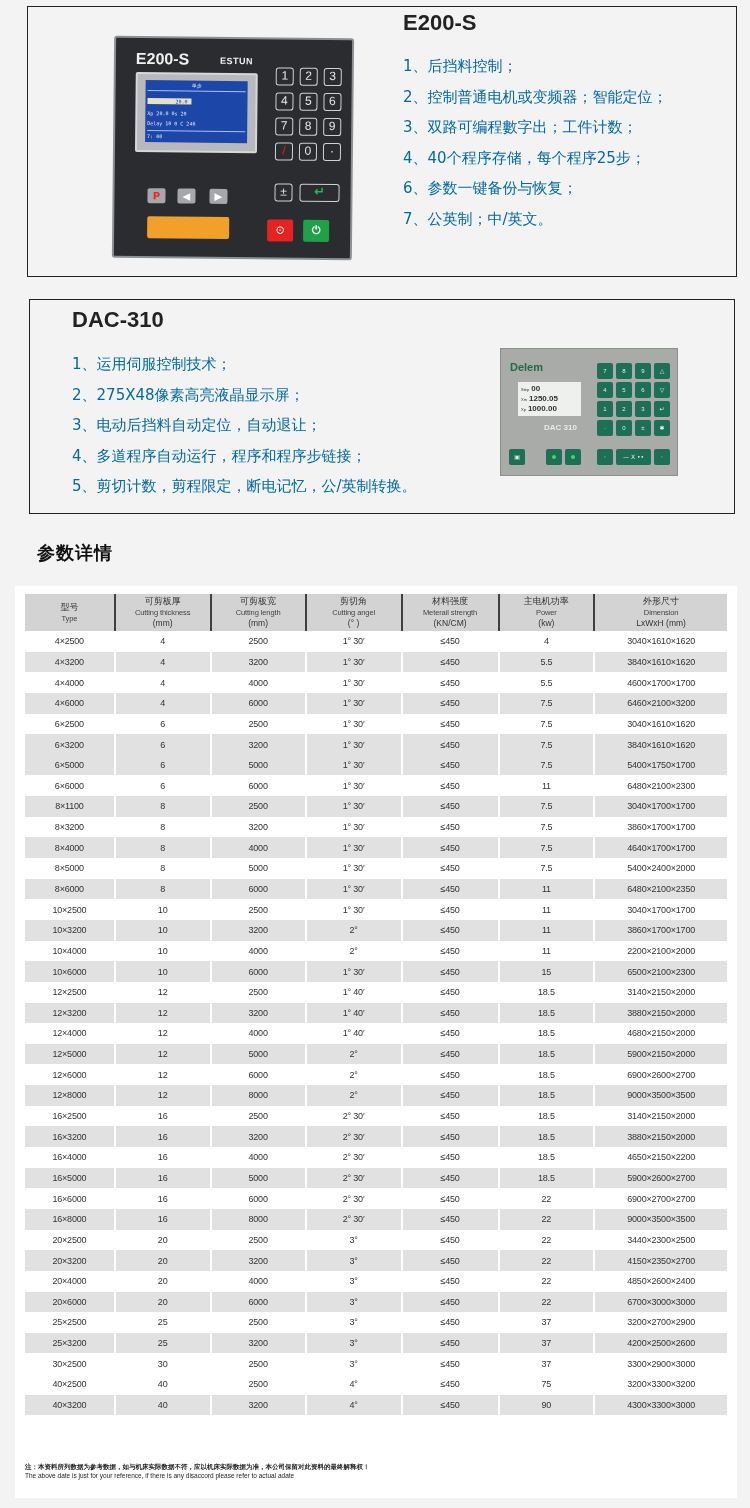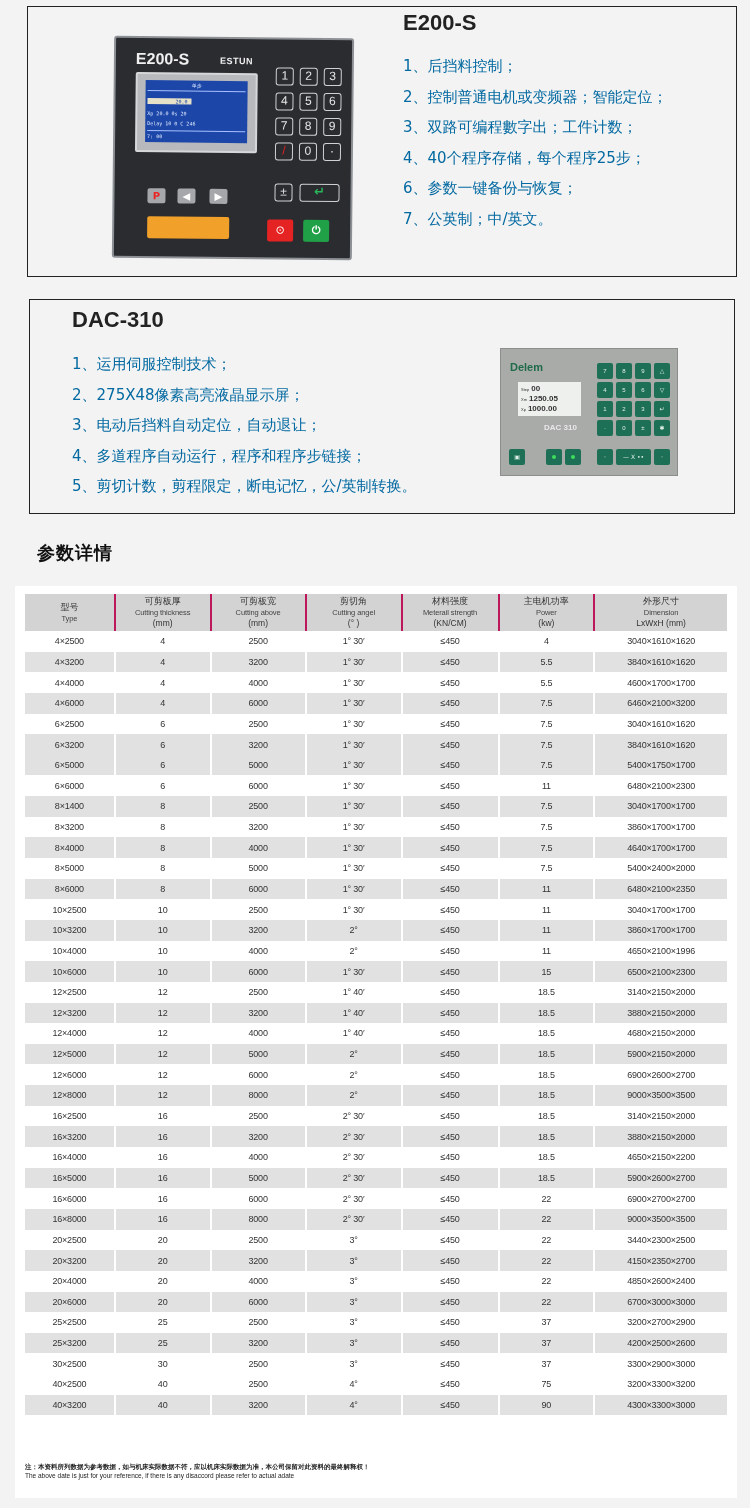--- a/index.html
+++ b/index.html
@@ -43,21 +43,21 @@
   .dac-key { width: 16px; height: 16px; background: #1d6f55; border-radius: 2px; color: #e0efe8; font-size: 6px; text-align: center; line-height: 16px; font-family: "Liberation Sans", sans-serif; }
   .dac-bottom { position: absolute; top: 100px; height: 16px; background: #1d6f55; border-radius: 2px; color: #e0efe8; font-size: 6px; text-align: center; line-height: 16px; }
   .dac-dot { display: inline-block; width: 4px; height: 4px; background: #3dde5b; border-radius: 50%; vertical-align: middle; }
 
   
   .section-title { position: absolute; left: 29px; top: 541px; font-size: 18px; font-weight: bold; color: #111; letter-spacing: 1px; margin-left: 8px; }
 
   
   .table-wrap { position: absolute; left: 15px; top: 586px; width: 722px; height: 912px; background: #ffffff; }
   table.specs { position: absolute; left: 10px; top: 8px; width: 702px; border-collapse: collapse; font-family: Liberation Sans, sans-serif; }
-  table.specs th { background: #d3d3d3; color: #333; font-weight: normal; font-size: 8.5px; line-height: 11px; height: 37px; border-left: 2px solid #be185d; text-align: center; vertical-align: middle; }
+  table.specs th { background: #d3d3d3; color: #333; font-weight: normal; font-size: 8.5px; line-height: 11px; height: 37px; border-left: 2px solid #404040; text-align: center; vertical-align: middle; }
   table.specs th:first-child { border-left: none; }
   table.specs th .cn { font-size: 9px; color: #333; display: block; }
   table.specs th .en { font-size: 7.5px; color: #444; display: block; letter-spacing: -0.1px; }
   table.specs th .unit { font-size: 8.5px; color: #333; display: block; }
   table.specs td { font-size: 9px; color: #333; text-align: center; height: 20.65px; border-left: 2px solid #fff; letter-spacing: -0.2px; }
   table.specs td:first-child { border-left: none; }
   table.specs tr.alt td { background: #e1e1e1; }
   table.specs col.c0 { width: 96px; } table.specs col.c1 { width: 103px; } table.specs col.c2 { width: 103px; }
   table.specs col.c3 { width: 104px; } table.specs col.c4 { width: 104px; } table.specs col.c5 { width: 104px; } table.specs col.c6 { width: 140px; }
 
@@ -183,21 +183,21 @@
             <span class="cn">型号</span>
             <span class="en">Type</span>
           </th>
         <th>
             <span class="cn">可剪板厚</span>
             <span class="en">Cutting thickness</span>
             <span class="unit">(mm)</span>
           </th>
         <th>
             <span class="cn">可剪板宽</span>
-            <span class="en">Cutting above</span>
+            <span class="en">Cutting length</span>
             <span class="unit">(mm)</span>
           </th>
         <th>
             <span class="cn">剪切角</span>
             <span class="en">Cutting angel</span>
             <span class="unit">(° )</span>
           </th>
         <th>
             <span class="cn">材料强度</span>
             <span class="en">Meterail strength</span>
@@ -282,21 +282,21 @@
         <tr>
           <td>6×6000</td>
           <td>6</td>
           <td>6000</td>
           <td>1° 30′</td>
           <td>≤450</td>
           <td>11</td>
           <td>6480×2100×2300</td>
         </tr>
         <tr class="alt">
-          <td>8×1400</td>
+          <td>8×1100</td>
           <td>8</td>
           <td>2500</td>
           <td>1° 30′</td>
           <td>≤450</td>
           <td>7.5</td>
           <td>3040×1700×1700</td>
         </tr>
         <tr>
           <td>8×3200</td>
           <td>8</td>
@@ -351,21 +351,21 @@
           <td>11</td>
           <td>3860×1700×1700</td>
         </tr>
         <tr>
           <td>10×4000</td>
           <td>10</td>
           <td>4000</td>
           <td>2°</td>
           <td>≤450</td>
           <td>11</td>
-          <td>4650×2100×1996</td>
+          <td>2200×2100×2000</td>
         </tr>
         <tr class="alt">
           <td>10×6000</td>
           <td>10</td>
           <td>6000</td>
           <td>1° 30′</td>
           <td>≤450</td>
           <td>15</td>
           <td>6500×2100×2300</td>
         </tr>

